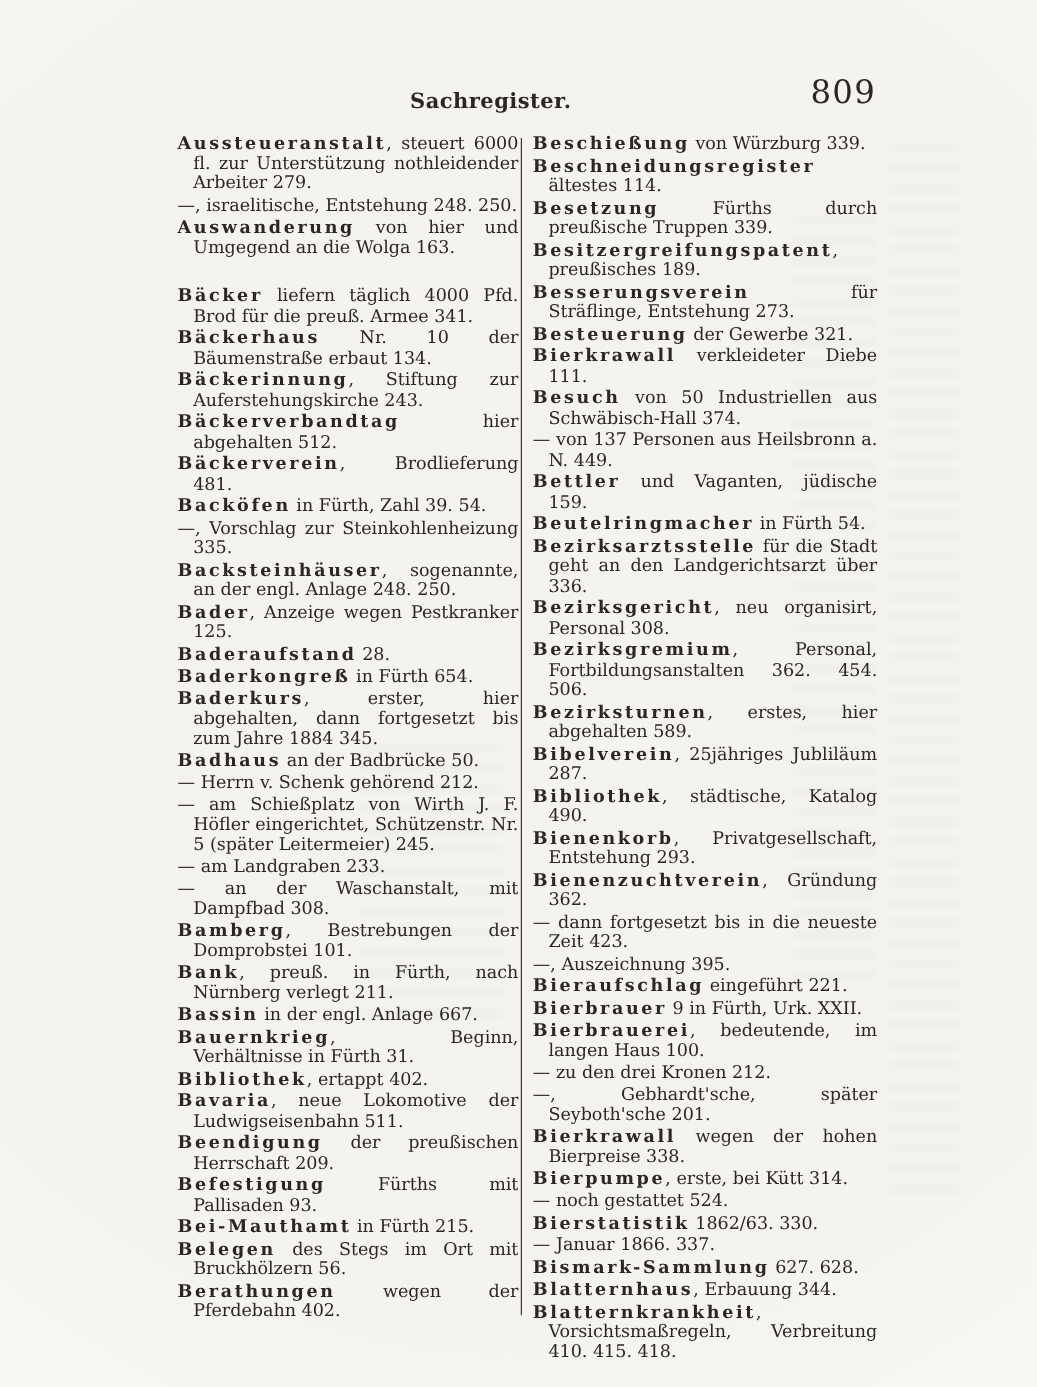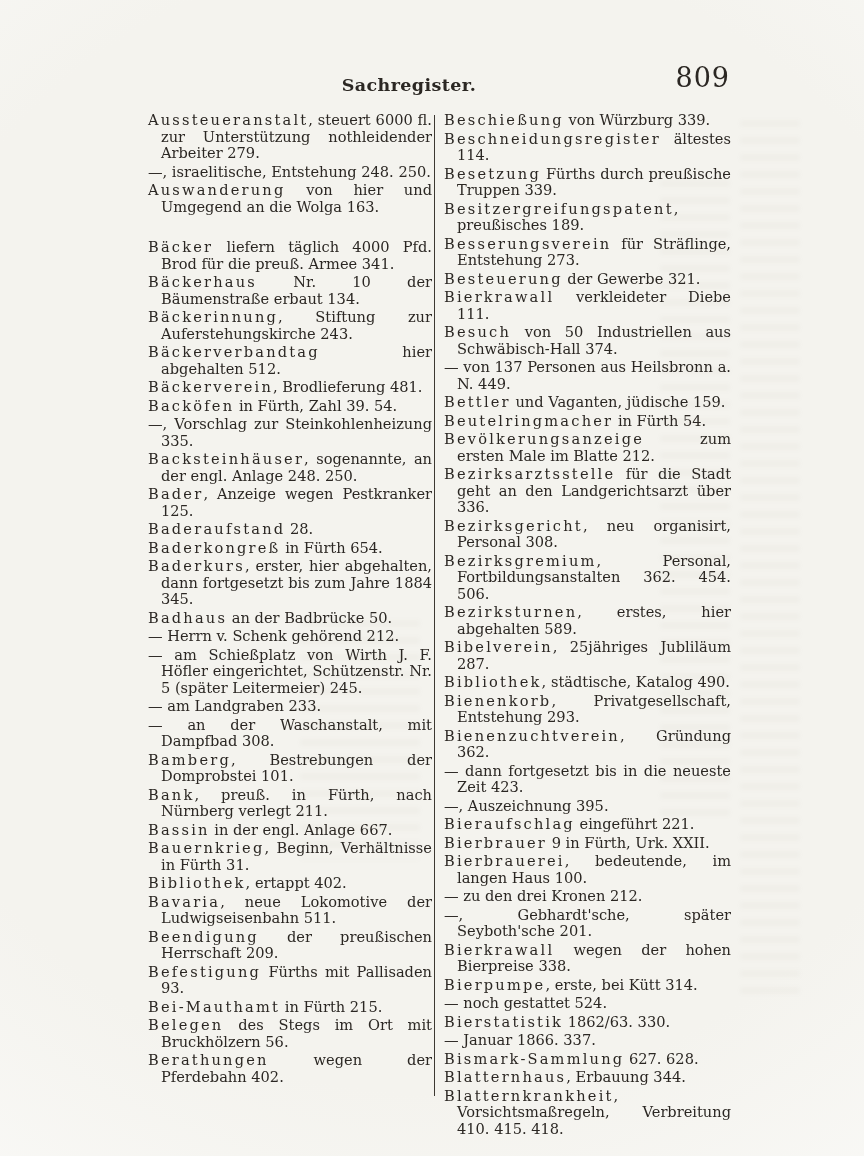--- a/index.html
+++ b/index.html
@@ -50,21 +50,21 @@
     position: absolute; left: 285.5px; top: 3px; width: 1.2px; height: 981px;
     background: #3c3831;
   }
 
   p.entry {
     margin: 0 0 2px 0;
     padding-left: 13px; text-indent: -13px;
     text-align: justify;
   }
   p.entry.gap-before { margin-top: 24px; }
-  span.head { letter-spacing: 2.2px; }
+  span.head { letter-spacing: 2.2px; font-weight: bold; }
 </style>
 </head>
 <body>
 
 <div class="scan-page">
 
   <div class="artifact a1"></div>
   <div class="artifact a2"></div>
   <div class="artifact a3"></div>
 
@@ -113,21 +113,20 @@
         <p class="entry"><span class="head">Beschneidungsregister</span> ältestes 114.</p>
         <p class="entry"><span class="head">Besetzung</span> Fürths durch preußische Truppen 339.</p>
         <p class="entry"><span class="head">Besitzergreifungspatent</span>, preußisches 189.</p>
         <p class="entry"><span class="head">Besserungsverein</span> für Sträflinge, Entstehung 273.</p>
         <p class="entry"><span class="head">Besteuerung</span> der Gewerbe 321.</p>
         <p class="entry"><span class="head">Bierkrawall</span> verkleideter Diebe 111.</p>
         <p class="entry"><span class="head">Besuch</span> von 50 Industriellen aus Schwäbisch-Hall 374.</p>
         <p class="entry">— von 137 Personen aus Heilsbronn a. N. 449.</p>
         <p class="entry"><span class="head">Bettler</span> und Vaganten, jüdische 159.</p>
         <p class="entry"><span class="head">Beutelringmacher</span> in Fürth 54.</p>
-        <p class="entry"><span class="head">Bevölkerungsanzeige</span> zum ersten Male im Blatte 212.</p>
         <p class="entry"><span class="head">Bezirksarztsstelle</span> für die Stadt geht an den Landgerichtsarzt über 336.</p>
         <p class="entry"><span class="head">Bezirksgericht</span>, neu organisirt, Personal 308.</p>
         <p class="entry"><span class="head">Bezirksgremium</span>, Personal, Fortbildungsanstalten 362. 454. 506.</p>
         <p class="entry"><span class="head">Bezirksturnen</span>, erstes, hier abgehalten 589.</p>
         <p class="entry"><span class="head">Bibelverein</span>, 25jähriges Jubliläum 287.</p>
         <p class="entry"><span class="head">Bibliothek</span>, städtische, Katalog 490.</p>
         <p class="entry"><span class="head">Bienenkorb</span>, Privatgesellschaft, Entstehung 293.</p>
         <p class="entry"><span class="head">Bienenzuchtverein</span>, Gründung 362.</p>
         <p class="entry">— dann fortgesetzt bis in die neueste Zeit 423.</p>
         <p class="entry">—, Auszeichnung 395.</p>

